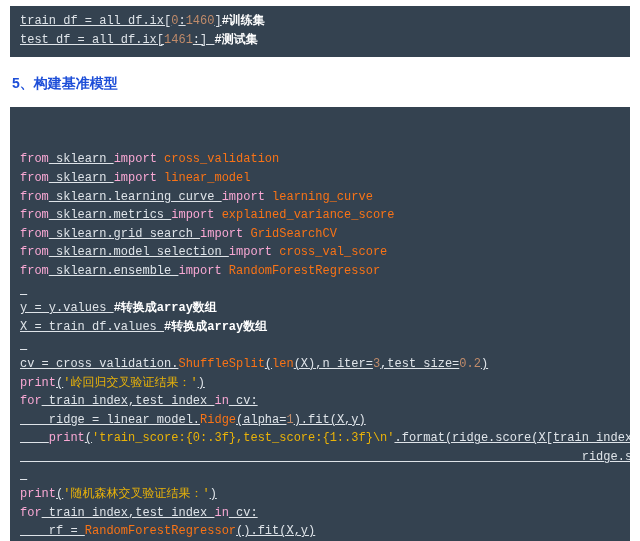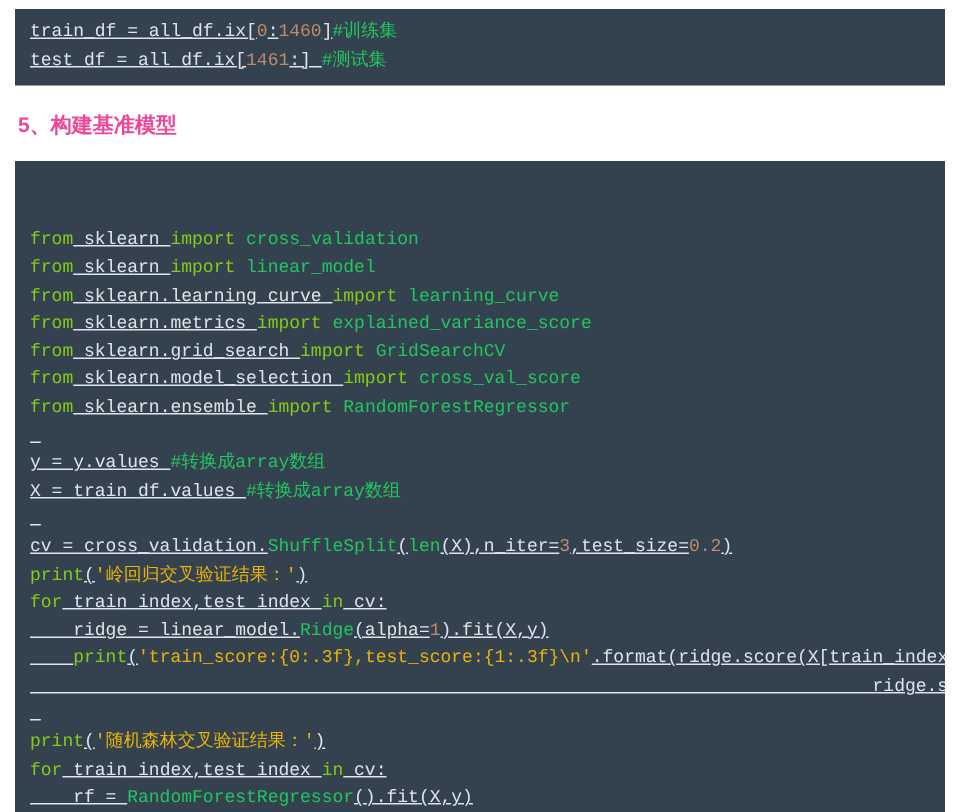--- a/index.html
+++ b/index.html
@@ -20,29 +20,29 @@
     font-family: Consolas, "Courier New", monospace;
     font-size: 12px;
     line-height: 1.55;
     white-space: pre;
     overflow-x: auto;
   }
   .code-block .ln { display: block; }
   .heading {
     font-weight: bold;
     font-size: 14px;
-    color: #ec4899;
+    color: #1d4ed8;
     margin: 18px 0 14px 2px;
   }
-  .tok-kw { color: #84cc16; }
+  .tok-kw { color: #f9a8d4; }
   .tok-mod { color: #dfe4e9; text-decoration: underline; }
-  .tok-fn { color: #22c55e; }
+  .tok-fn { color: #f97316; }
   .tok-str { color: #eab308; }
   .tok-num { color: #c08b6a; }
-  .tok-cmt { color: #22c55e; }
+  .tok-cmt { color: #ffffff; font-weight: bold; }
 </style>
 </head>
 <body>
 
 <div class="wrap">
 
   <div class="code-block" id="cb1"><span class="ln"><span class="tok-mod">train_df = all_df.ix[</span><span class="tok-num">0</span><span class="tok-mod">:</span><span class="tok-num">1460</span><span class="tok-mod">]</span><span class="tok-cmt">#训练集</span></span><span class="ln"><span class="tok-mod">test_df = all_df.ix[</span><span class="tok-num">1461</span><span class="tok-mod">:] </span><span class="tok-cmt">#测试集</span></span></div>
 
   <div class="heading">5、构建基准模型</div>
 

